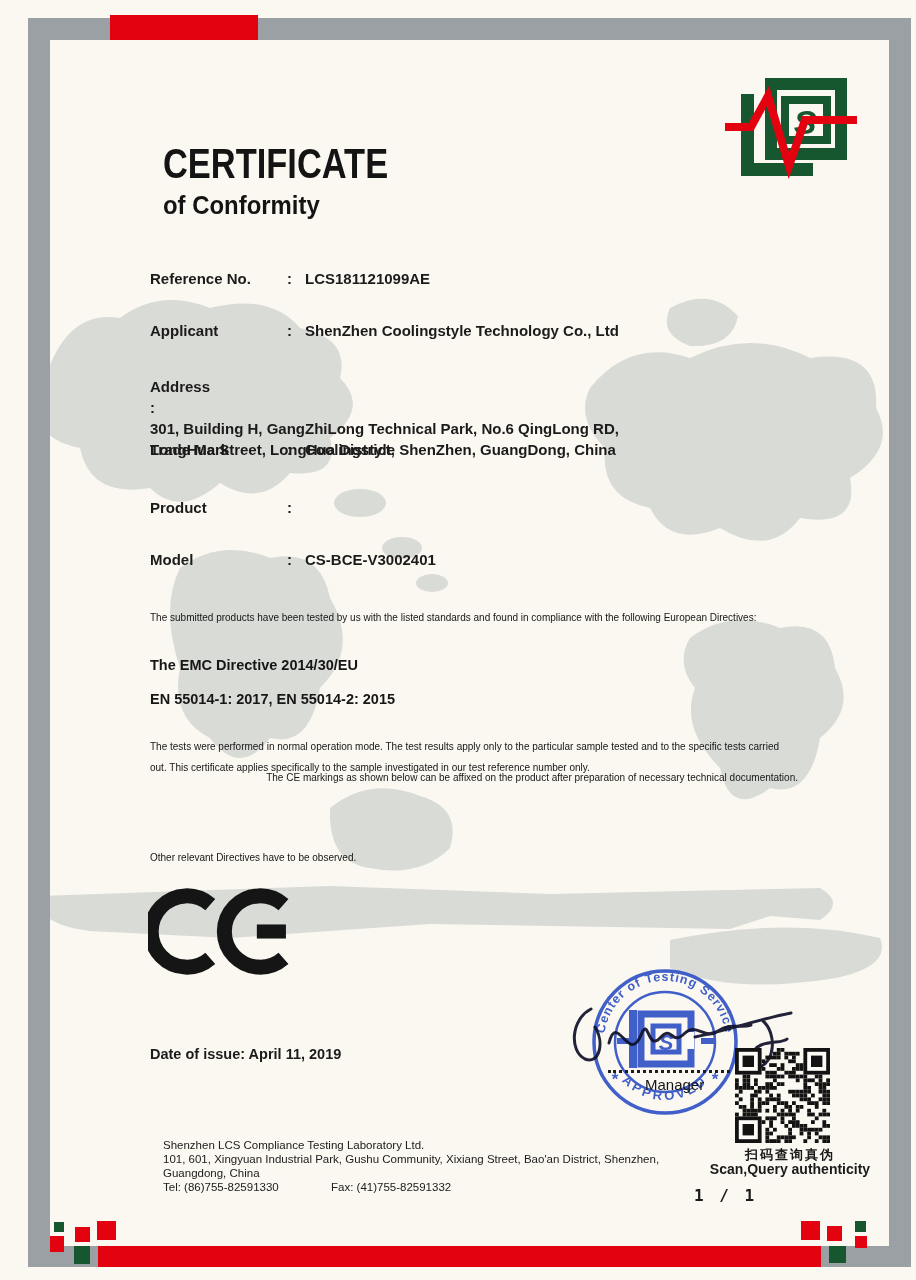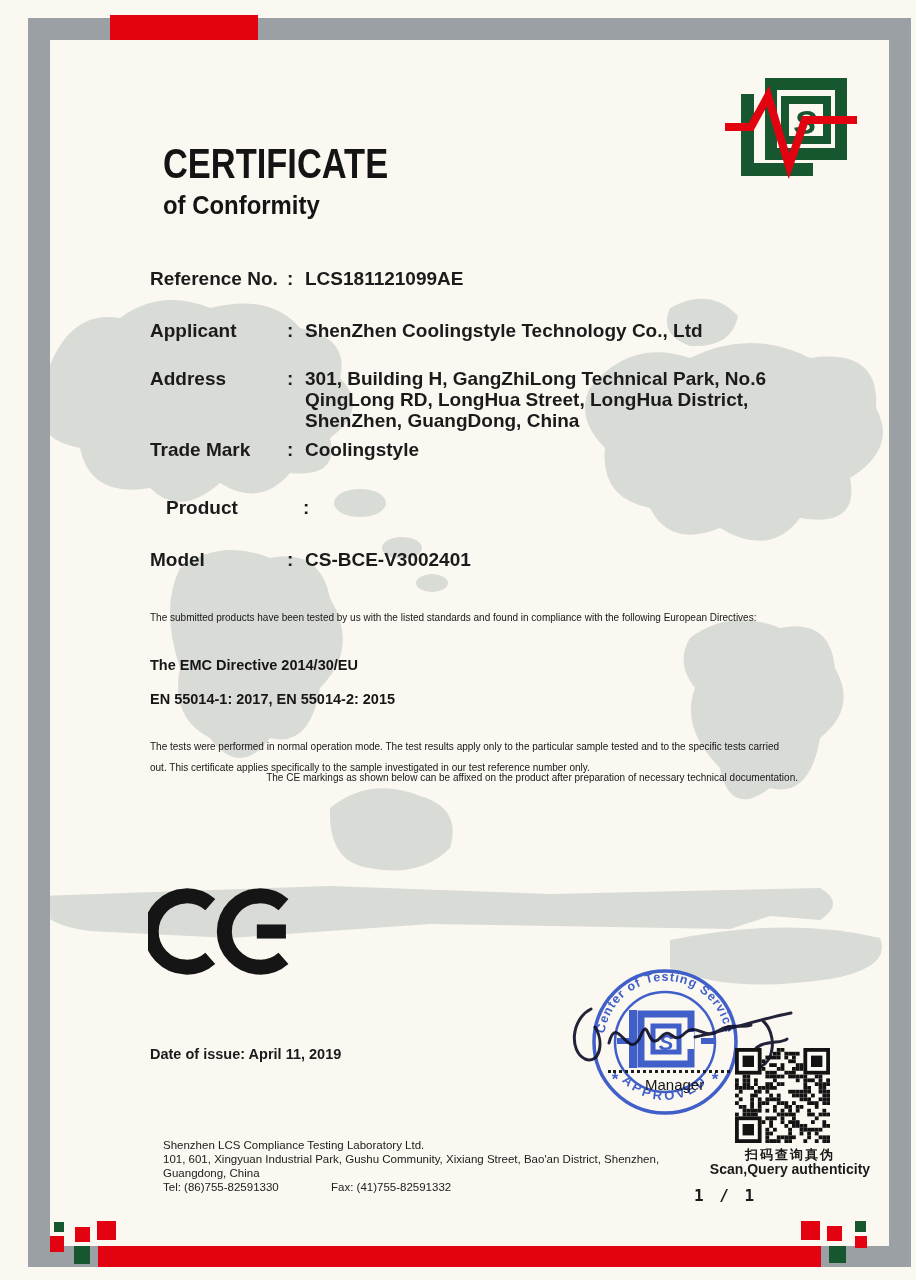--- a/index.html
+++ b/index.html
@@ -15,21 +15,21 @@
   .sq-red{background:#e3020f;}
   .sq-green{background:#17572f;}
   .title-main{
     font-size:42px;font-weight:700;letter-spacing:0;color:#141414;
     transform:scaleX(.82);transform-origin:left top;white-space:nowrap;
   }
   .title-sub{
     font-size:26px;font-weight:700;color:#141414;margin-top:2px;
     transform:scaleX(.92);transform-origin:left top;white-space:nowrap;
   }
-  .field{display:flex;width:700px;font-size:19px;font-weight:700;line-height:21px;}
+  .field{display:flex;width:700px;font-size:15px;font-weight:700;line-height:21px;}
   .field .lbl{width:137px;flex:none;}
   .field .col{width:18px;flex:none;}
   .field .val{width:492px;}
   .para{width:648px;font-size:10px;line-height:20.5px;color:#161616;}
   .para.bold{font-weight:700;font-size:14.5px;}
   .date-line{font-size:14.5px;font-weight:700;}
   .dotted{border-bottom:3px dotted #1d1d1d;}
   .manager{font-size:15px;color:#151515;}
   .qr-cap-zh{font-size:13px;font-weight:700;text-align:center;letter-spacing:2px;color:#1a1a1a;}
   .qr-cap-en{font-size:14px;font-weight:700;text-align:center;color:#1a1a1a;}
@@ -98,45 +98,46 @@
   <div class="abs field" style="left:150px;top:268px;">
     <span class="lbl">Reference No.</span>
     <span class="col">:</span>
     <span class="val">LCS181121099AE</span>
   </div>
   <div class="abs field" style="left:150px;top:320px;">
     <span class="lbl">Applicant</span>
     <span class="col">:</span>
     <span class="val">ShenZhen Coolingstyle Technology Co., Ltd</span>
   </div>
-  <div class="abs field" style="left:150px;top:368px;">
+  <div class="abs field" style="left:150px;top:376px;flex-direction:column;">
     <span class="lbl">Address</span>
     <span class="col">:</span>
     <span class="val">301, Building H, GangZhiLong Technical Park, No.6 QingLong RD, LongHua Street, LongHua District, ShenZhen, GuangDong, China</span>
   </div>
   <div class="abs field" style="left:150px;top:439px;">
     <span class="lbl">Trade Mark</span>
     <span class="col">:</span>
     <span class="val">Coolingstyle</span>
   </div>
-  <div class="abs field" style="left:166px;top:497px;">
+  <div class="abs field" style="left:150px;top:497px;">
     <span class="lbl">Product</span>
     <span class="col">:</span>
   </div>
   <div class="abs field" style="left:150px;top:549px;">
     <span class="lbl">Model</span>
     <span class="col">:</span>
     <span class="val">CS-BCE-V3002401</span>
   </div>
 
   <div class="abs para" style="left:150px;top:608px;">The submitted products have been tested by us with the listed standards and found in compliance with the following European Directives:</div>
   <div class="abs para bold" style="left:150px;top:655px;">The EMC Directive 2014/30/EU</div>
   <div class="abs para bold" style="left:150px;top:689px;">EN 55014-1: 2017, EN 55014-2: 2015</div>
   <div class="abs para" style="left:150px;top:737px;">The tests were performed in normal operation mode. The test results apply only to the particular sample tested and to the specific tests carried out. This certificate applies specifically to the sample investigated in our test reference number only.</div>
   <div class="abs para" style="left:150px;top:768px;text-align:right;">The CE markings as shown below can be affixed on the product after preparation of necessary technical documentation.</div>
+  <div class="abs para" style="left:150px;top:848px;">Other relevant Directives have to be observed.</div>
 
   <svg class="abs" style="left:148px;top:888px;" width="152" height="87" viewBox="0 0 162 92">
     <g stroke="#151515" stroke-width="16" fill="none">
       <path d="M66.4,17.4 A38,38 0 1 0 66.4,74.6"></path>
       <path d="M144.4,17.4 A38,38 0 1 0 144.4,74.6"></path>
     </g>
     <rect x="116" y="38.5" width="31" height="15" fill="#151515"></rect>
   </svg>
 
   <div class="abs date-line" style="left:150px;top:1046px;">Date of issue: April 11, 2019</div>

